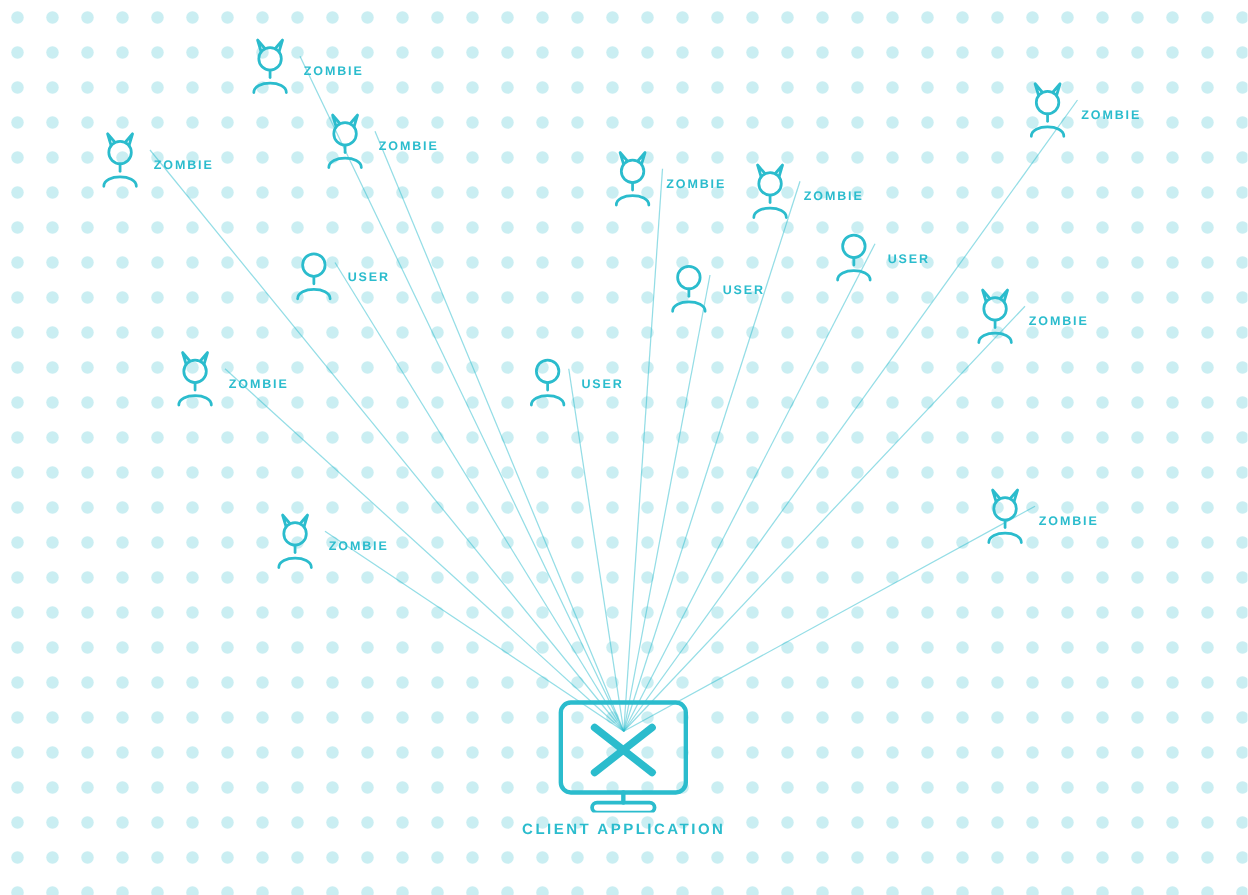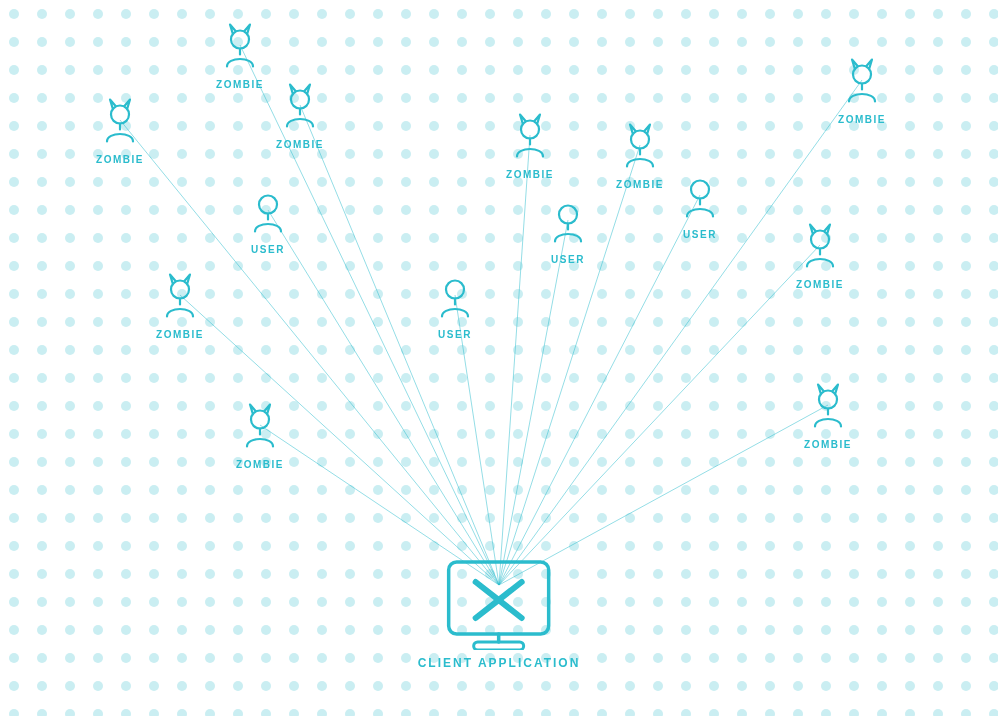--- a/index.html
+++ b/index.html
@@ -30,21 +30,21 @@
       position: absolute;
       top: 0; left: 0;
       width: 998px;
       height: 716px;
       pointer-events: none;
     }
 
     .node {
       position: absolute;
       display: flex;
-      flex-direction: column;
+      flex-direction: row;
       align-items: center;
       transform: translate(-50%, -50%);
     }
 
     .node-label {
       font-size: 10px;
       font-weight: 700;
       letter-spacing: 1.5px;
       color: #2bbccd;
       margin-top: 4px;

